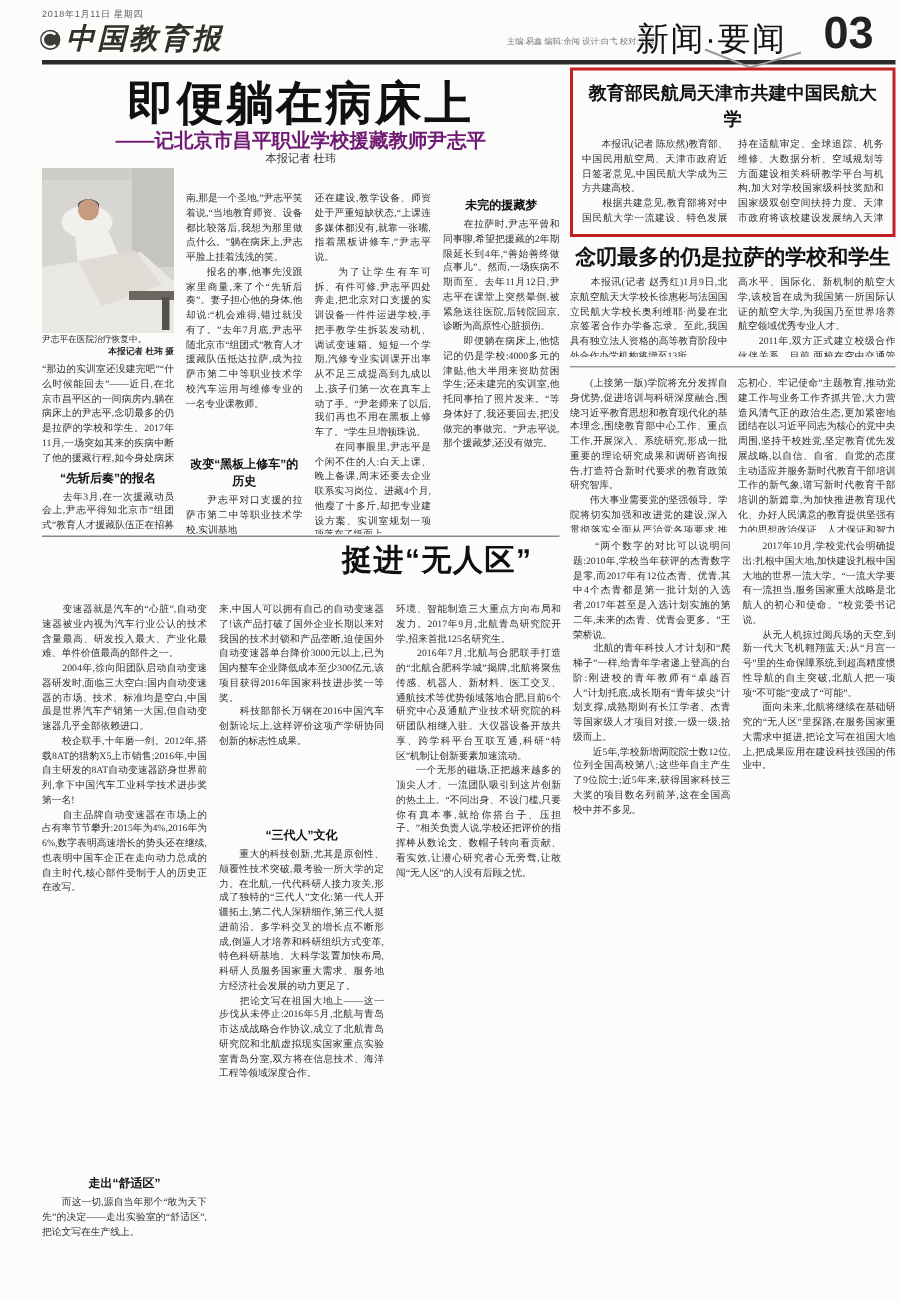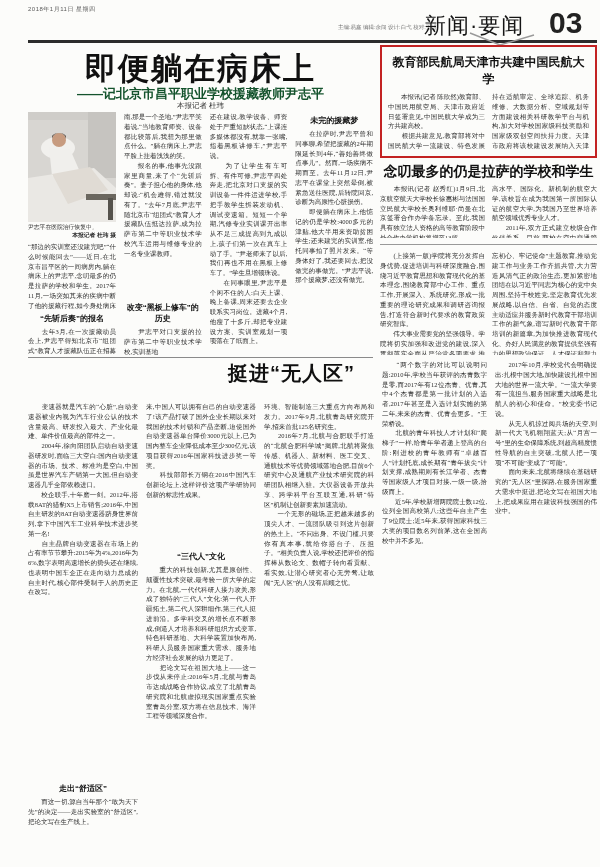--- a/index.html
+++ b/index.html
@@ -18,25 +18,25 @@
   
   .txt{font-family:"Liberation Serif","DejaVu Serif",serif;font-size:6.5px;line-height:1.5;
        text-align:justify;color:#2e2e2e;overflow:hidden;white-space:pre-line;}
   .subhd{font-weight:bold;font-size:8px;text-align:center;color:#111;padding:3px 0;
          font-family:"Liberation Sans","DejaVu Sans",sans-serif;flex:0 0 auto;}
   .colflex{display:flex;flex-direction:column;}
   .fill{flex:1 1 auto;}
   
   .main-head{left:28px;top:48px;width:345px;text-align:center;font-size:31px;font-weight:bold;
              color:#101010;letter-spacing:2px;white-space:nowrap;}
-  .main-sub{left:28px;top:85px;width:345px;text-align:center;font-size:13px;font-weight:bold;color:#14532d;}
+  .main-sub{left:28px;top:85px;width:345px;text-align:center;font-size:13px;font-weight:bold;color:#701a75;}
   .main-by{left:28px;top:101px;width:345px;text-align:center;font-size:7.5px;color:#333;}
   .main-cols{left:28px;top:112px;width:345px;height:244px;display:flex;gap:8px;}
   .mcol1{width:88px;}
-  .mcol{width:81px;}
+  .mcol{width:81px;margin-top:16px;}
   .photo{width:88px;height:110px;flex:0 0 auto;background:#d8d6d2;}
   .caprow{font-size:5.8px;line-height:1.3;flex:0 0 auto;padding:2px 0 3px 0;
           font-family:"Liberation Sans","DejaVu Sans",sans-serif;}
   .capcredit{display:block;text-align:right;font-weight:bold;}
   
   .redbox{left:380px;top:45px;width:217px;height:113px;border:2.5px solid #c32222;
           box-sizing:border-box;padding:4px 6px;display:flex;flex-direction:column;}
   .boxhead{font-size:12px;font-weight:bold;text-align:center;color:#111;padding:3px 0 4px 0;}
   .twocol{display:flex;gap:7px;flex:1 1 auto;overflow:hidden;}
   .twocol .txt{flex:1;}
@@ -54,20 +54,29 @@
   .lc3{left:264px;top:402px;width:110px;height:458px;}
   .lc4{left:382px;top:360px;width:105px;height:500px;}
   .lc5{left:495px;top:360px;width:102px;height:500px;}
 </style>
 </head>
 <body>
 
 <div class="page">
 
   <div class="abs date">2018年1月11日 星期四</div>
+  <div class="abs masthead">
+    <span style="display:inline-flex;">
+      <svg width="15" height="15" viewBox="0 0 20 20">
+          <circle cx="10" cy="10" r="9" fill="#3d3a37"></circle>
+          <path d="M14.5,5.5 A6.5,6.5 0 1 0 14.5,14.5" stroke="#fcfcfa" stroke-width="2.2" fill="none"></path>
+        </svg>
+    </span>
+    <span>中国教育报</span>
+  </div>
   <div class="abs credits">主编:易鑫 编辑:余闯 设计:白弋 校对:王维</div>
   <div class="abs section-title">新闻·要闻</div>
   <div class="abs page-no">03</div>
   <div class="abs rule"></div>
   <div class="abs" style="left:468px;top:30px;">
     <svg width="70" height="18">
         <path d="M2,3 L32,15 L66,5" stroke="#9a9a9a" stroke-width="1.4" fill="none"></path>
       </svg>
   </div>
 

